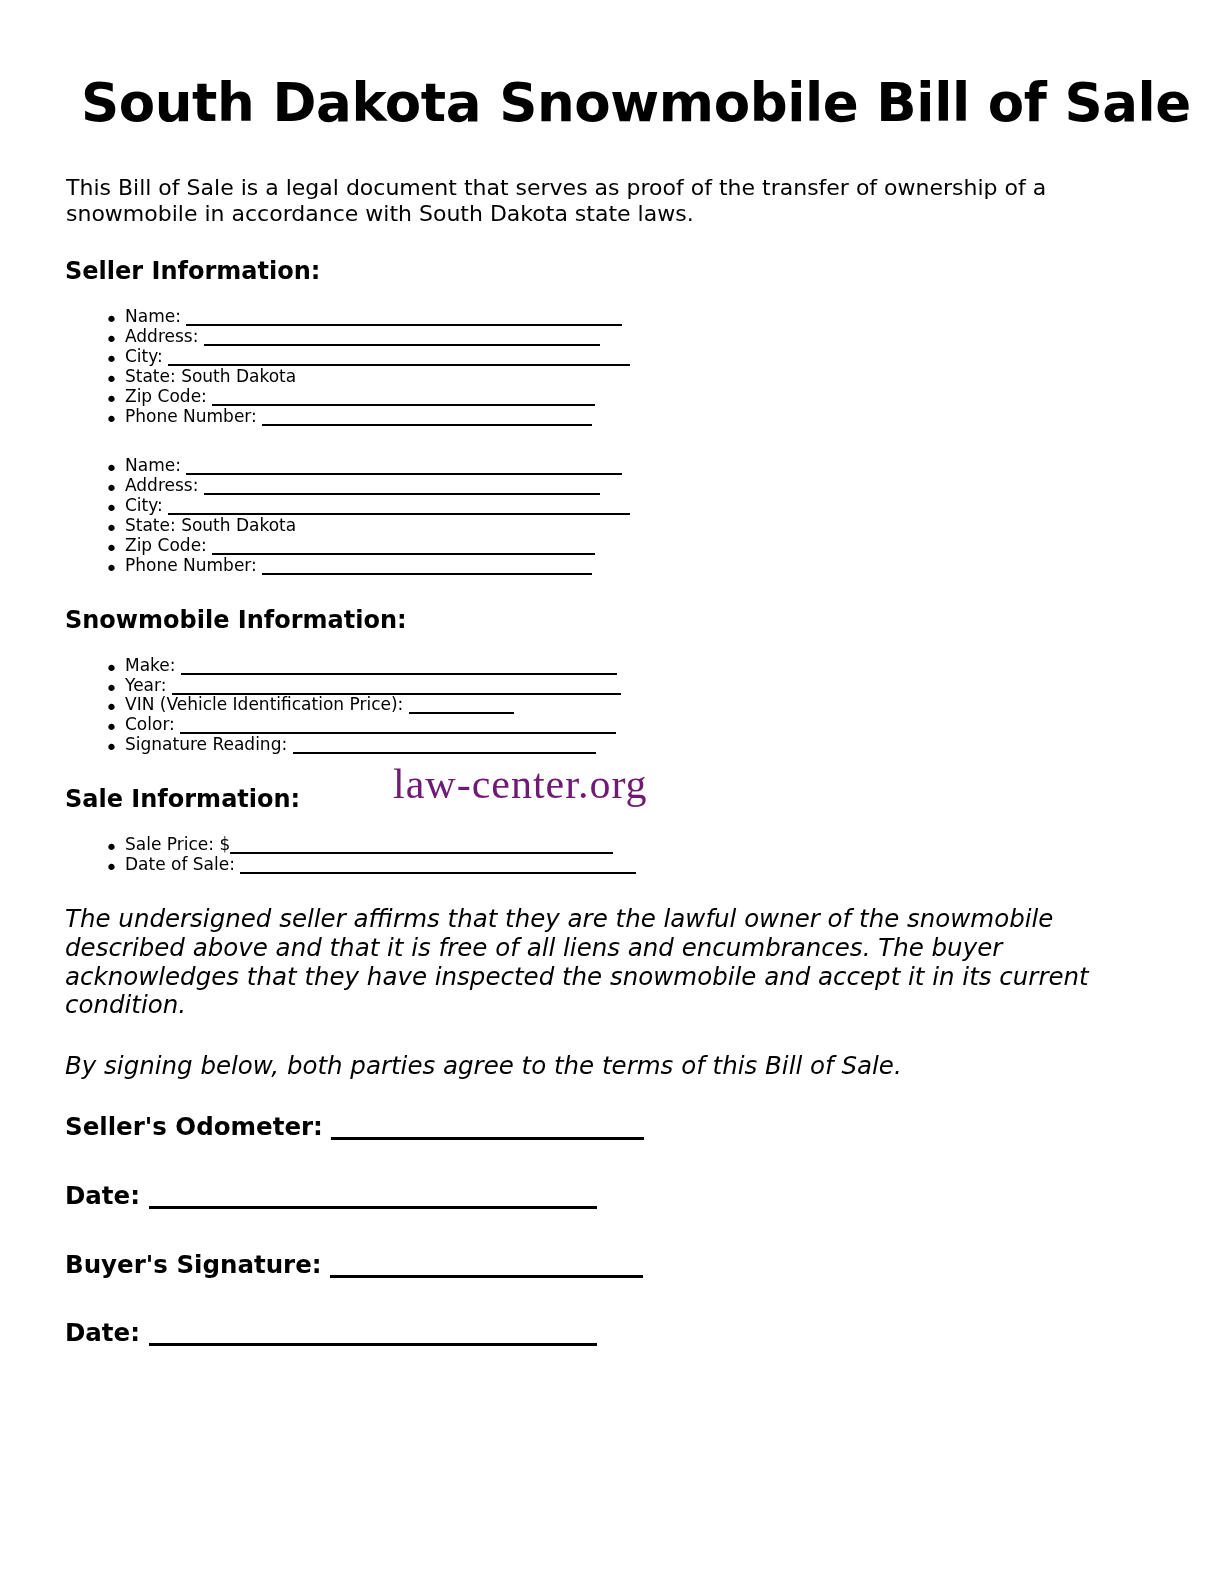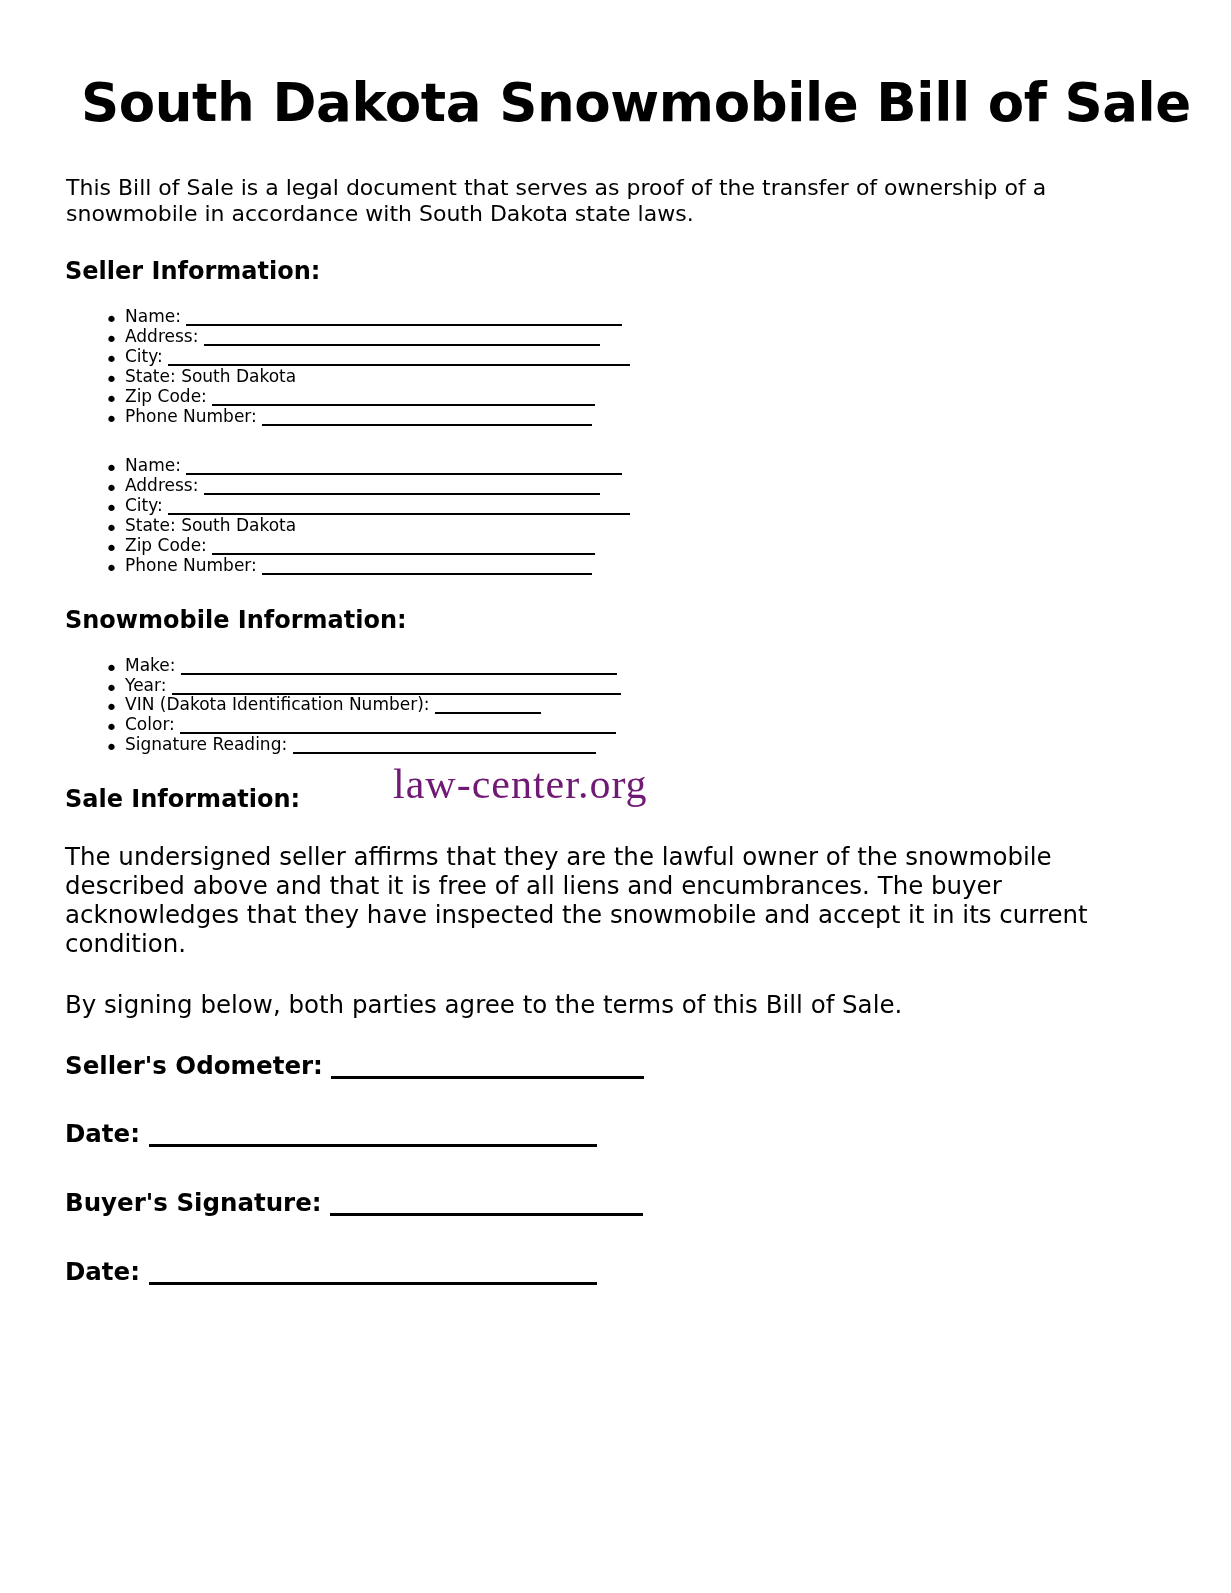--- a/index.html
+++ b/index.html
@@ -85,20 +85,21 @@
   }
   .sig-line .blank {
     border-bottom: 3px solid #000;
     vertical-align: -5px;
   }
   .closing-para {
     font-size: 24.5px;
     line-height: 1.18;
     margin: 0 0 32px 0;
     width: 1082px;
+    font-style: italic;
   }
   .watermark {
     position: absolute;
     left: 393px;
     top: 760px;
     font-family: Liberation Serif, serif;
     font-size: 42px;
     letter-spacing: 1px;
     color: #701a75;
     white-space: nowrap;
@@ -134,27 +135,29 @@
         <li><span>City:</span><span> </span><span class="blank" style="width: 462px;"></span></li>
         <li><span>State:</span><span> South Dakota</span></li>
         <li><span>Zip Code:</span><span> </span><span class="blank" style="width: 382.8px;"></span></li>
         <li><span>Phone Number:</span><span> </span><span class="blank" style="width: 330px;"></span></li>
       </ul>
 
     <h2 class="section-heading">Snowmobile Information:</h2>
     <ul class="fields" id="snowmobile-list">
         <li><span>Make:</span><span> </span><span class="blank" style="width: 435.6px;"></span></li>
         <li><span>Year:</span><span> </span><span class="blank" style="width: 448.8px;"></span></li>
-        <li><span>VIN (Dakota Identification Number):</span><span> </span><span class="blank" style="width: 105.6px;"></span></li>
+        <li><span>VIN (Vehicle Identification Price):</span><span> </span><span class="blank" style="width: 105.6px;"></span></li>
         <li><span>Color:</span><span> </span><span class="blank" style="width: 435.6px;"></span></li>
         <li><span>Signature Reading:</span><span> </span><span class="blank" style="width: 303.6px;"></span></li>
       </ul>
 
     <h2 class="section-heading">Sale Information:</h2>
     <ul class="fields" id="sale-list">
+        <li><span>Sale Price: $</span><span></span><span class="blank" style="width: 382.8px;"></span></li>
+        <li><span>Date of Sale:</span><span> </span><span class="blank" style="width: 396px;"></span></li>
       </ul>
 
     <p class="closing-para">The undersigned seller affirms that they are the lawful owner of the snowmobile described above and that it is free of all liens and encumbrances. The buyer acknowledges that they have inspected the snowmobile and accept it in its current condition.</p>
 
     <p class="closing-para">By signing below, both parties agree to the terms of this Bill of Sale.</p>
 
     <div class="sig-block" id="sig-list">
         <div class="sig-line"><span>Seller's Odometer:</span> <span class="blank" style="width: 312.8px;"></span></div>
         <div class="sig-line"><span>Date:</span> <span class="blank" style="width: 448.8px;"></span></div>
         <div class="sig-line"><span>Buyer's Signature:</span> <span class="blank" style="width: 312.8px;"></span></div>

